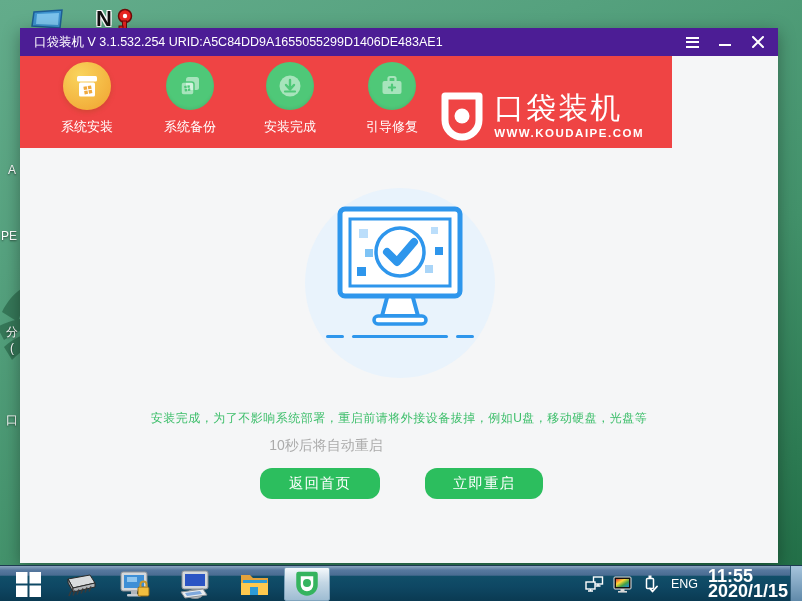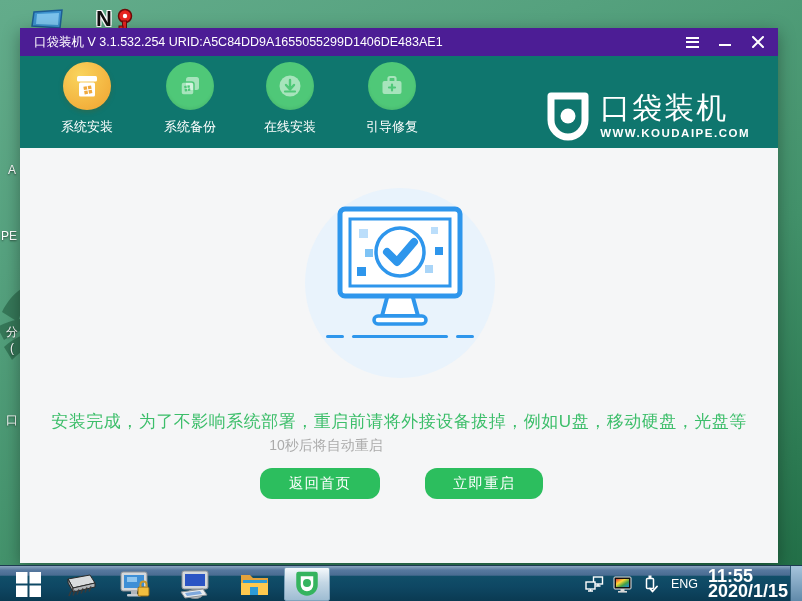--- a/index.html
+++ b/index.html
@@ -24,40 +24,40 @@
   #appwin { position:absolute; left:20px; top:28px; width:758px; height:535px;
     box-shadow:0 4px 16px rgba(0,0,0,.35); background:#F5F6F7; }
   #titlebar { position:absolute; left:0; top:0; width:758px; height:28px; background:#4c1d95;
     display:flex; align-items:center; color:#fff; font-size:12.5px; padding-left:14px; }
   #winctrls { position:absolute; right:12px; top:0; height:28px; display:flex; align-items:center; gap:17px; }
   .ctrl { width:16px; height:16px; display:flex; align-items:center; justify-content:center; cursor:pointer; }
   .burger { display:flex; flex-direction:column; gap:2.5px; }
   .burger i { display:block; width:13px; height:2px; background:#fff; }
   .minbar { width:12px; height:2px; background:#fff; margin-top:6px; }
 
-  #navbar { position:absolute; left:0; top:28px; width:758px; height:92px; background:#0f766e;padding-left:41px; }
+  #navbar { position:absolute; left:0; top:28px; width:652px; height:92px; background:#ef4444;padding-left:41px; }
   .nav-item { position:absolute; top:4px; width:78px; text-align:center; cursor:pointer; }
   .nav-item .circ { width:48px; height:48px; border-radius:50%; margin:2px auto 8px auto;
     background:#4FC878; display:flex; align-items:center; justify-content:center;
     box-shadow:inset 0 -2px 3px rgba(0,0,0,.06); }
   .nav-item.active .circ { background:radial-gradient(circle at 35% 28%,#F9D45C,#F3B23E 68%,#EEA32F 100%);
     box-shadow:0 2px 5px rgba(120,80,0,.25); }
   .nav-item .lbl { color:#fff; font-size:13px; }
   .ni0{left:28px;} .ni1{left:131px;} .ni2{left:231px;} .ni3{left:333px;} .ni4{left:435px;}
 
   #logo { position:absolute; right:28px; top:36px; display:flex; align-items:flex-start; gap:10px; }
   .logo-text .cn { color:#fff; font-size:30px; font-weight:normal; letter-spacing:2px; line-height:32px; }
   .logo-text .site { color:#fff; font-size:11.5px; font-weight:bold; letter-spacing:1.5px; margin-top:3px; }
 
   #content { position:absolute; left:0; top:120px; width:758px; height:415px; background:#F5F6F7; }
   .illus-circle { position:absolute; left:285px; top:40px; width:190px; height:190px;
     border-radius:50%; background:#E9F3FC; }
   .monitor-svg { position:absolute; left:294px; top:58px; }
   .msg { position:absolute; left:0; top:262px; width:758px; text-align:center;
-    color:#3CBE6A; font-size:17px; letter-spacing:.5px; }
+    color:#3CBE6A; font-size:12px; letter-spacing:.5px; }
   .countdown { position:absolute; left:0; top:289px; width:612px; text-align:center;
     color:#ABABAB; font-size:14px; }
   .btn { position:absolute; top:320px; height:31px; background:#2CBE5E; border:none; border-radius:12px;
     color:#fff; font-size:14.5px; cursor:pointer; font-family:inherit; letter-spacing:1px; }
   .btn-back { left:240px; width:120px; }
   .btn-restart { left:405px; width:118px; }
 
   
   #taskbar { position:absolute; left:0; top:565px; width:802px; height:36px;
     background:linear-gradient(#8AA5BF 0%,#56789E 12%,#4A6C92 26%,#104E69 30%,#0E4763 60%,#0A3A52 100%);
@@ -162,21 +162,21 @@
       </div>
 
       <div class="nav-item ni2">
         <div class="circ">
           <svg width="28" height="28" viewBox="0 0 28 28">
             <circle cx="14" cy="14" r="10.5" fill="rgba(255,255,255,.5)"></circle>
             <path d="M14,8 L14,16 M10,13 L14,17.5 L18,13" stroke="#4FC878" stroke-width="2.4" fill="none" stroke-linecap="round" stroke-linejoin="round"></path>
             <path d="M9,19.5 L19,19.5" stroke="#4FC878" stroke-width="2.2" stroke-linecap="round"></path>
           </svg>
         </div>
-        <div class="lbl">在线安装</div>
+        <div class="lbl">安装完成</div>
       </div>
 
       <div class="nav-item ni3">
         <div class="circ">
           <svg width="28" height="28" viewBox="0 0 28 28">
             <rect x="4.5" y="9" width="19" height="13" rx="2" fill="rgba(255,255,255,.5)"></rect>
             <path d="M10.5,9 L10.5,6.5 A1.5,1.5 0 0 1 12,5 L16,5 A1.5,1.5 0 0 1 17.5,6.5 L17.5,9" stroke="rgba(255,255,255,.5)" stroke-width="2.2" fill="none"></path>
             <path d="M14,12.5 L14,18.5 M11,15.5 L17,15.5" stroke="#4FC878" stroke-width="2.2" stroke-linecap="round"></path>
           </svg>
         </div>

